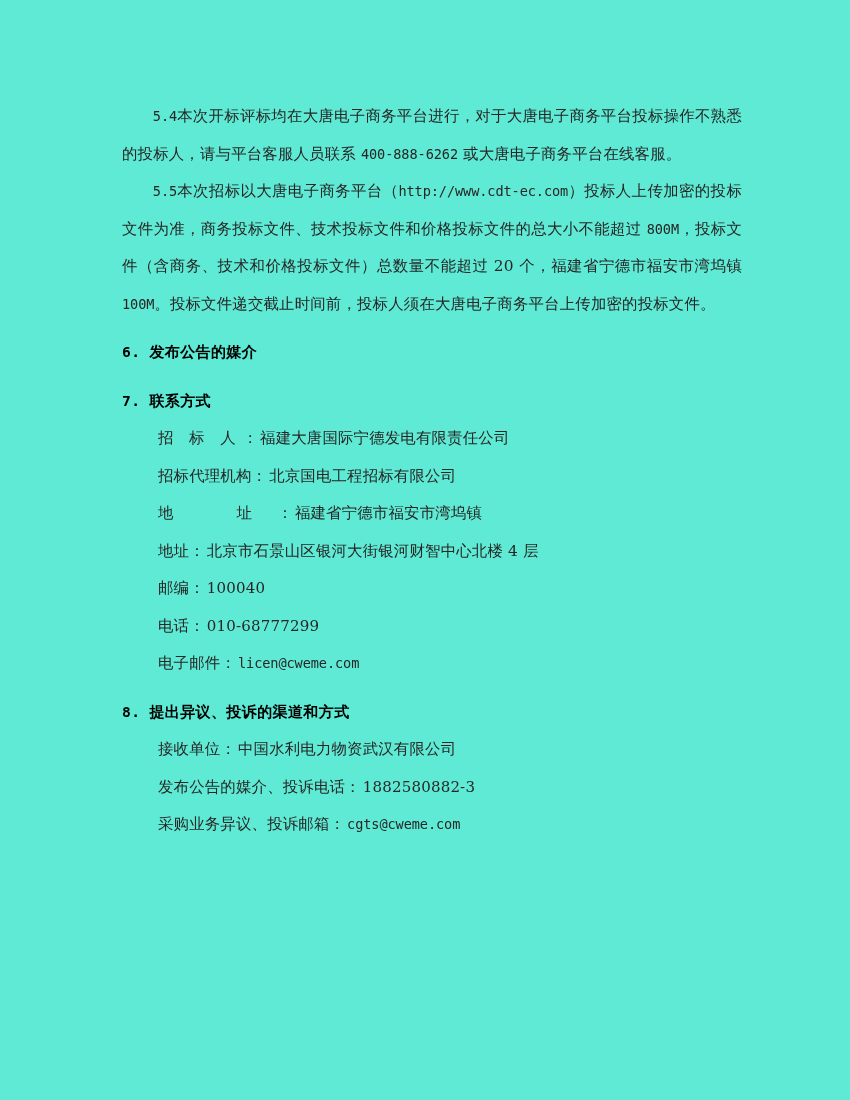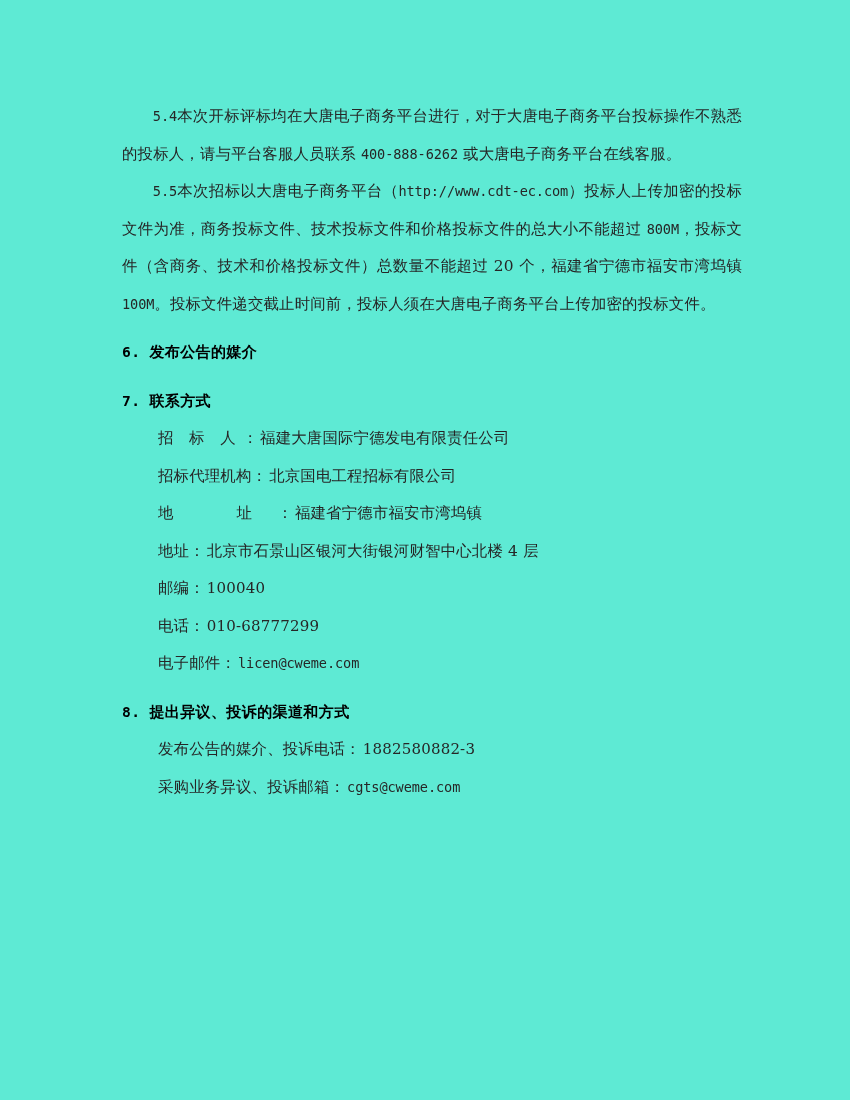--- a/index.html
+++ b/index.html
@@ -128,18 +128,19 @@
       <p class="cline"><span class="label w-wide">地　址</span><span class="sep">：</span><span>福建省宁德市福安市湾坞镇</span></p>
       <p class="cline"><span class="label">地址</span><span class="sep">：</span><span>北京市石景山区银河大街银河财智中心北楼 4 层</span></p>
       <p class="cline"><span class="label">邮编</span><span class="sep">：</span><span class="val-num">100040</span></p>
       <p class="cline"><span class="label">电话</span><span class="sep">：</span><span class="val-num">010-68777299</span></p>
       <p class="cline"><span class="label">电子邮件</span><span class="sep">：</span><span class="val-mono">licen@cweme.com</span></p>
     </div>
 
     <h2 class="heading block-gap-before"><span class="num">8.</span><span class="htext">提出异议、投诉的渠道和方式</span></h2>
 
     <div class="list-block">
+      <p class="cline"><span class="label">接收单位</span><span class="sep">：</span><span>中国水利电力物资武汉有限公司</span></p>
       <p class="cline"><span class="label">发布公告的媒介、投诉电话</span><span class="sep">：</span><span class="val-num">1882580882-3</span></p>
       <p class="cline"><span class="label">采购业务异议、投诉邮箱</span><span class="sep">：</span><span class="val-mono">cgts@cweme.com</span></p>
     </div>
 
   </div>
 </div>
 
 </body></html>

